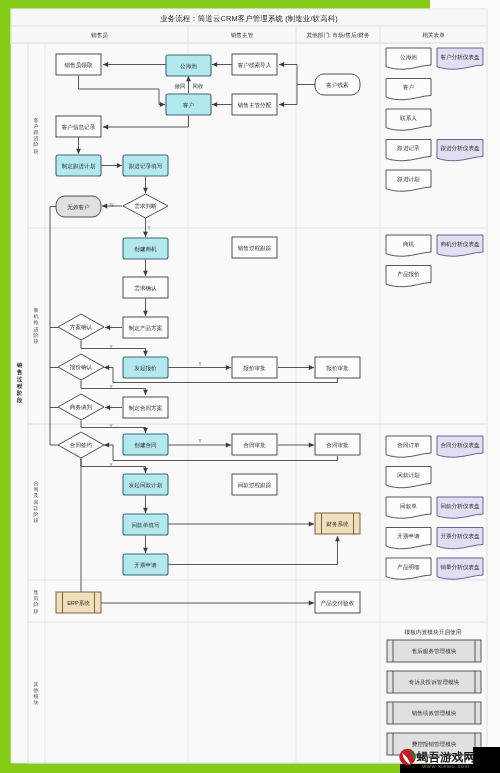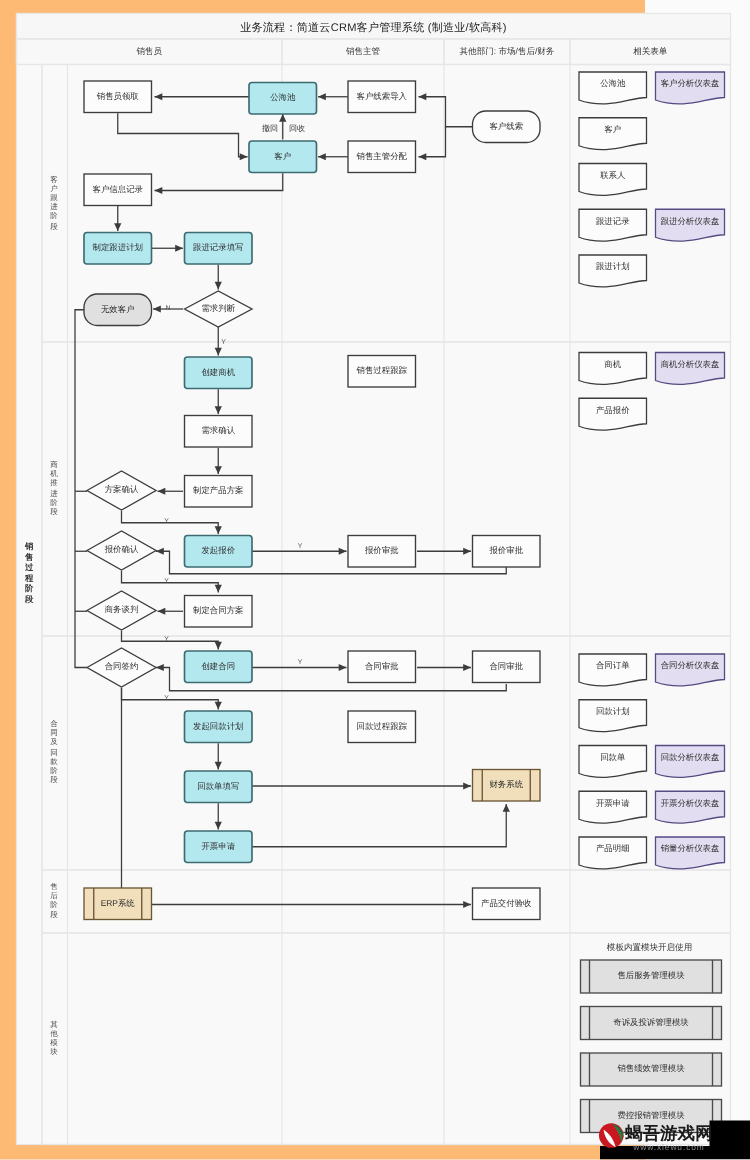--- a/index.html
+++ b/index.html
@@ -1,18 +1,18 @@
 <!DOCTYPE html>
 <html><head>
 <meta charset="utf-8">
 <title>CRM Business Process</title>
 <style>
   html,body{margin:0;padding:0;background:#ffffff;}
   body{width:500px;height:773px;background:#fbfbfb;font-family:"Liberation Sans","DejaVu Sans",sans-serif;overflow:hidden;}
-  #stage{position:relative;width:430px;height:773px;background:#fdba74;}
+  #stage{position:relative;width:430px;height:773px;background:#84cc16;}
   svg{display:block;}
   .nodelabel{font-size:5.6px;fill:#2b2b2b;text-anchor:middle;dominant-baseline:central;}
   .edgelabel{font-size:5.4px;fill:#3a3a3a;text-anchor:middle;dominant-baseline:central;}
   .edgelabel.yn{font-size:4.6px;fill:#555;}
   .collabel{font-size:5.7px;fill:#333;text-anchor:middle;dominant-baseline:central;}
   .titlelabel{font-size:7.4px;fill:#1d1d1d;text-anchor:middle;dominant-baseline:central;letter-spacing:0.15px;}
   .vtext{position:absolute;font-size:5px;color:#4a4a4a;line-height:6.2px;
          transform:translate(-50%,-50%);text-align:center;white-space:nowrap;}
   .vtext span{display:block;}
   .vbold{font-weight:bold;color:#333;font-size:5.6px;line-height:7px;}

